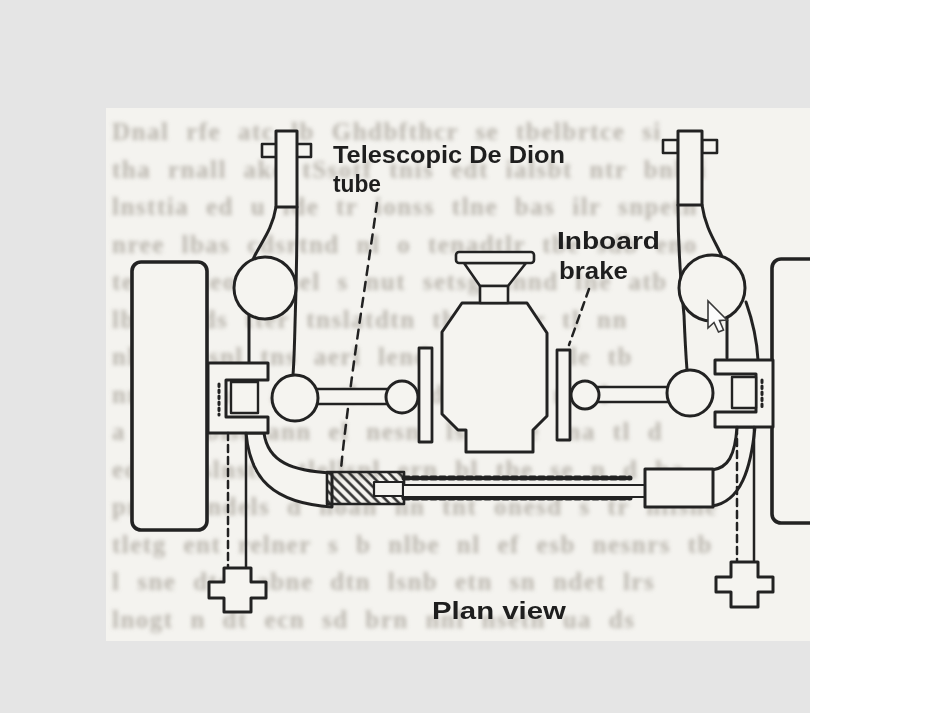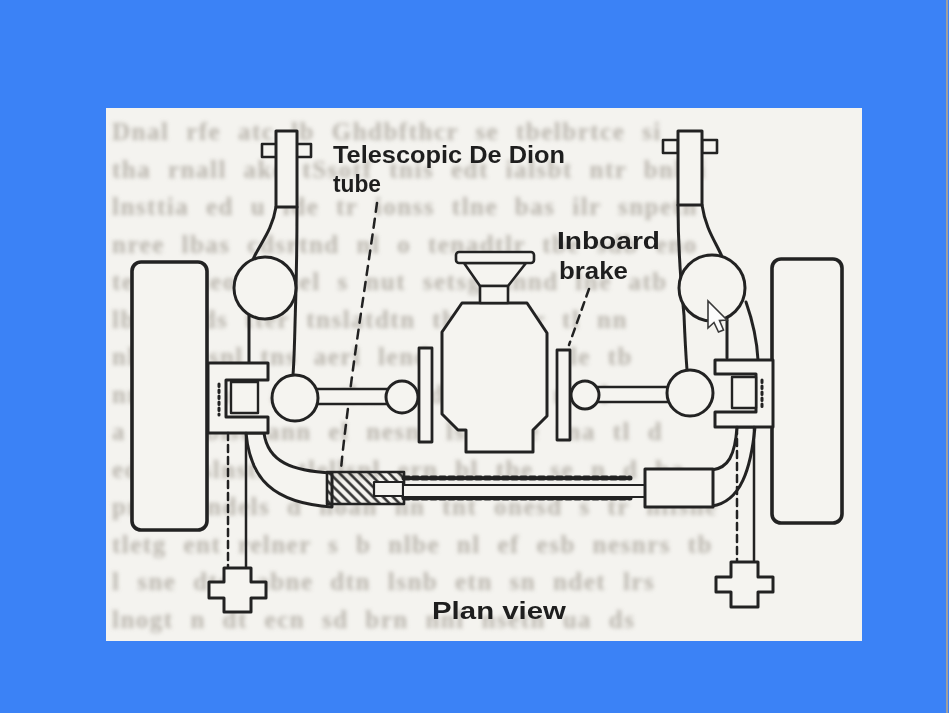--- a/index.html
+++ b/index.html
@@ -1,16 +1,16 @@
 <!DOCTYPE html>
 <html><head>
 <meta charset="utf-8">
 <style>
   html,body{margin:0;padding:0;background:#ffffff;}
-  #stage{position:relative;width:949px;height:713px;background:#3b82f6;overflow:hidden;
+  #stage{position:relative;width:810px;height:713px;background:#e5e5e5;overflow:hidden;
          font-family:"Liberation Sans",sans-serif;}
   #scan-page{position:absolute;left:106px;top:108px;width:756px;height:533px;
              background:#f4f3ef;}
   #bleed{position:absolute;left:0;top:0;width:949px;height:713px;pointer-events:none;}
   .bleed-line{position:absolute;left:112px;width:746px;height:30px;overflow:hidden;
               white-space:nowrap;font-family:"Liberation Serif",serif;font-weight:bold;
               font-size:25px;color:#aba69d;letter-spacing:1.5px;word-spacing:9px;
               filter:blur(2.1px);opacity:.8;}
   #diagram-svg{position:absolute;left:0;top:0;}
   #window-edge{position:absolute;left:946px;top:0;width:2px;height:713px;background:#9f9f9f;}

